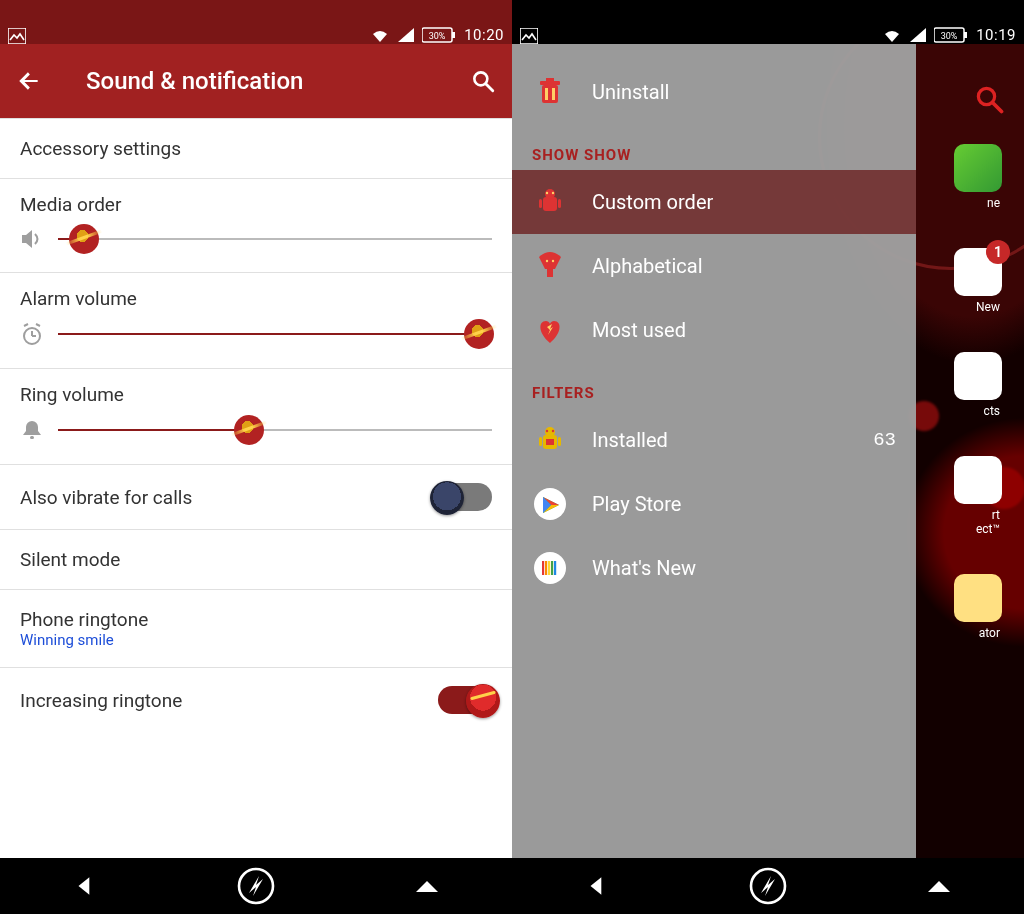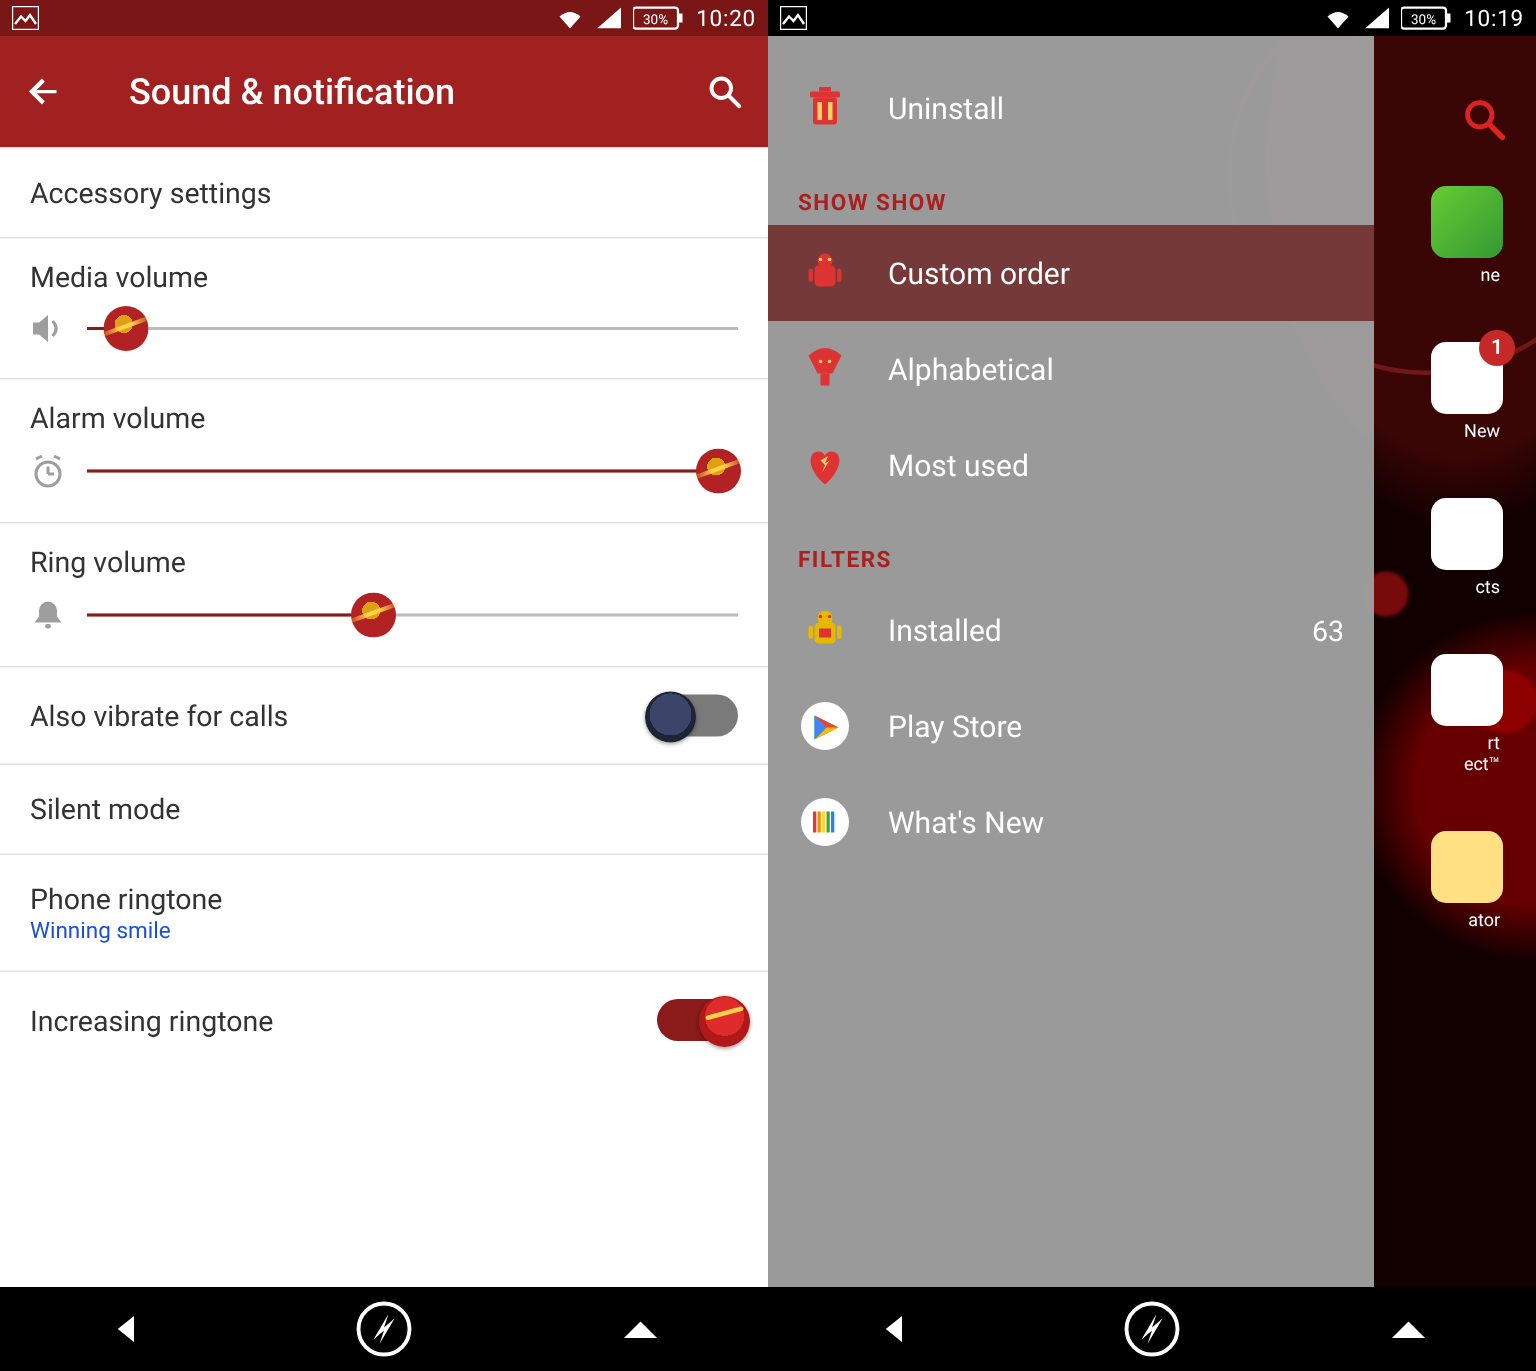--- a/index.html
+++ b/index.html
@@ -1,19 +1,19 @@
 <!DOCTYPE html>
 <html><head>
 <meta charset="utf-8">
 <style>
   * { box-sizing: border-box; margin: 0; padding: 0; font-family: Roboto, "Segoe UI", Arial, sans-serif; }
   body { width: 1024px; height: 914px; display: flex; background: #000; overflow: hidden; }
   .phone { width: 512px; height: 914px; position: relative; display: flex; flex-direction: column; }
   
-  .status-bar { height: 24px; background: #000; color: #fff; display: flex; align-items: center; justify-content: space-between; padding: 0 8px; font-size: 14px; }
+  .status-bar { height: 44px; background: #000; color: #fff; display: flex; align-items: flex-end; justify-content: space-between; padding: 0 8px; font-size: 14px; }
   .status-bar.dark-red { background: #7a1616; }
   .status-left, .status-right { display: flex; align-items: center; gap: 8px; }
   .status-icon { display: inline-flex; }
   .time { font-size: 15px; letter-spacing: 0.5px; }
   
   .app-header { height: 74px; background: #a12121; color: #fff; display: flex; align-items: center; padding: 0 16px; gap: 44px; }
   .header-title { font-size: 24px; font-weight: 500; flex: 1; }
   
   .content { flex: 1; background: #fff; overflow: hidden; position: relative; }
   .list-item { border-bottom: 1px solid #e0e0e0; padding: 18px 20px; color: #333; }
@@ -40,21 +40,21 @@
   
   .phone.right .content-right { flex:1; position:relative; background: #1a0000; overflow:hidden; }
   .wallpaper { position:absolute; inset:0; background: radial-gradient(ellipse at 90% 10%, #3a0505 0 120px, transparent 150px), radial-gradient(ellipse at 100% 60%, #600 0 80px, transparent 120px), #120000; }
   .wallpaper::before { content:""; position:absolute; right:-60px; top:-40px; width:260px; height:260px; border:3px solid #c93333; border-radius:50%; opacity:.4; }
   .wallpaper::after { content:""; position:absolute; right:-40px; top:300px; width:200px; height:240px; background: radial-gradient(circle at 30% 30%, #b11 0 14px, transparent 16px), radial-gradient(circle at 70% 60%, #a00 0 20px, transparent 22px); filter: blur(1px); opacity:.6; }
   .search-icon-red { position:absolute; top:40px; right:20px; }
   .drawer { position:absolute; left:0; top:0; bottom:0; width:404px; background: rgba(160,160,160,0.96); padding-top: 16px; }
   .drawer-item { display:flex; align-items:center; gap:24px; padding: 14px 20px; color:#fff; font-size:20px; }
   .drawer-item.selected { background: rgba(110,40,40,0.85); }
   .drawer-section { padding: 22px 20px 6px; color:#a82020; font-size:15px; font-weight:700; letter-spacing:1px; }
-  .drawer-count { margin-left:auto; font-size:19px; color:#fff; }
+  .drawer-count { margin-left:auto; font-size:19px; color:#fff;font-family:Liberation Mono, monospace; }
   .d-icon { width:36px; height:36px; display:flex; align-items:center; justify-content:center; }
   
   .homeicons { position:absolute; right:0; top:100px; width:70px; display:flex; flex-direction:column; gap:38px; align-items:flex-start; }
   .appicon { width:48px; height:48px; border-radius:10px; background:#ddd; position:relative; }
   .appicon.badge::after { content:"1"; position:absolute; top:-8px; right:-8px; width:24px; height:24px; background:#c62828; color:#fff; border-radius:50%; display:flex; align-items:center; justify-content:center; font-size:14px; font-weight:600; }
   .appcap { color:#fff; font-size:12px; text-align:right; padding-right:2px; margin-top:4px; }
   
   svg { display:block; }
 </style>
 </head>
@@ -106,21 +106,21 @@
         </svg>
     </span>
   </div>
 
   <div class="content">
     <div class="list-item first">
       <div class="list-label">Accessory settings</div>
     </div>
 
     <div class="slider-item">
-      <div class="list-label">Media volume</div>
+      <div class="list-label">Media order</div>
       <div class="slider-row">
         <span>
           <svg width="24" height="22" viewBox="0 0 24 22">
               <path d="M2 7h4l6-5v18l-6-5H2z" fill="#9e9e9e"></path>
               <path d="M15 6q5 5 0 10" fill="none" stroke="#9e9e9e" stroke-width="2"></path>
             </svg>
         </span>
         <div class="slider-track">
           <div class="slider-fill" style="width:6%"></div>
           <div class="slider-thumb" style="left:6%"></div>

